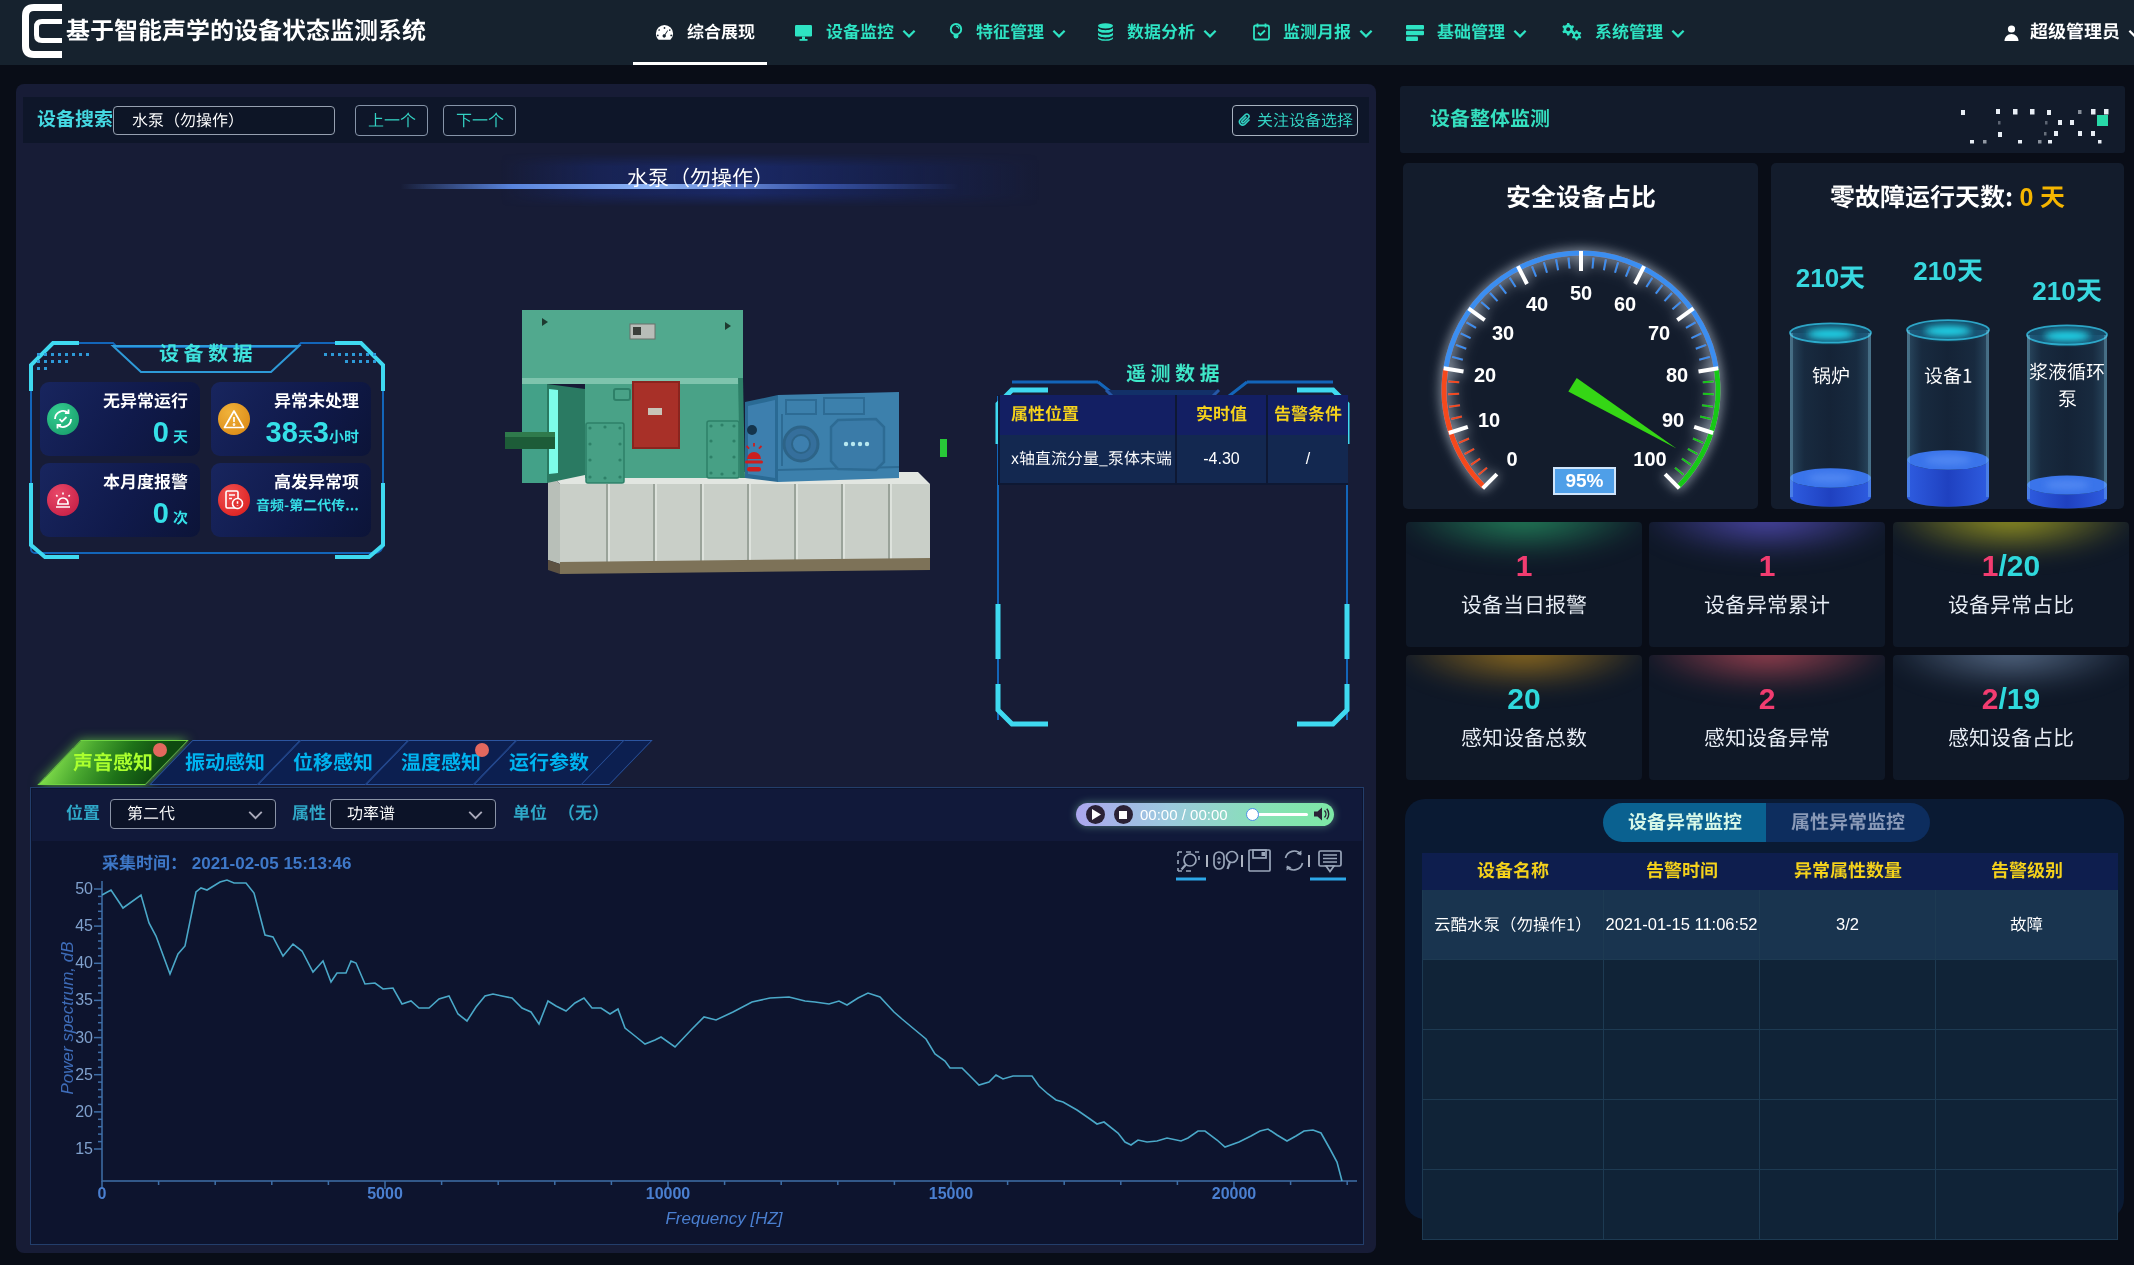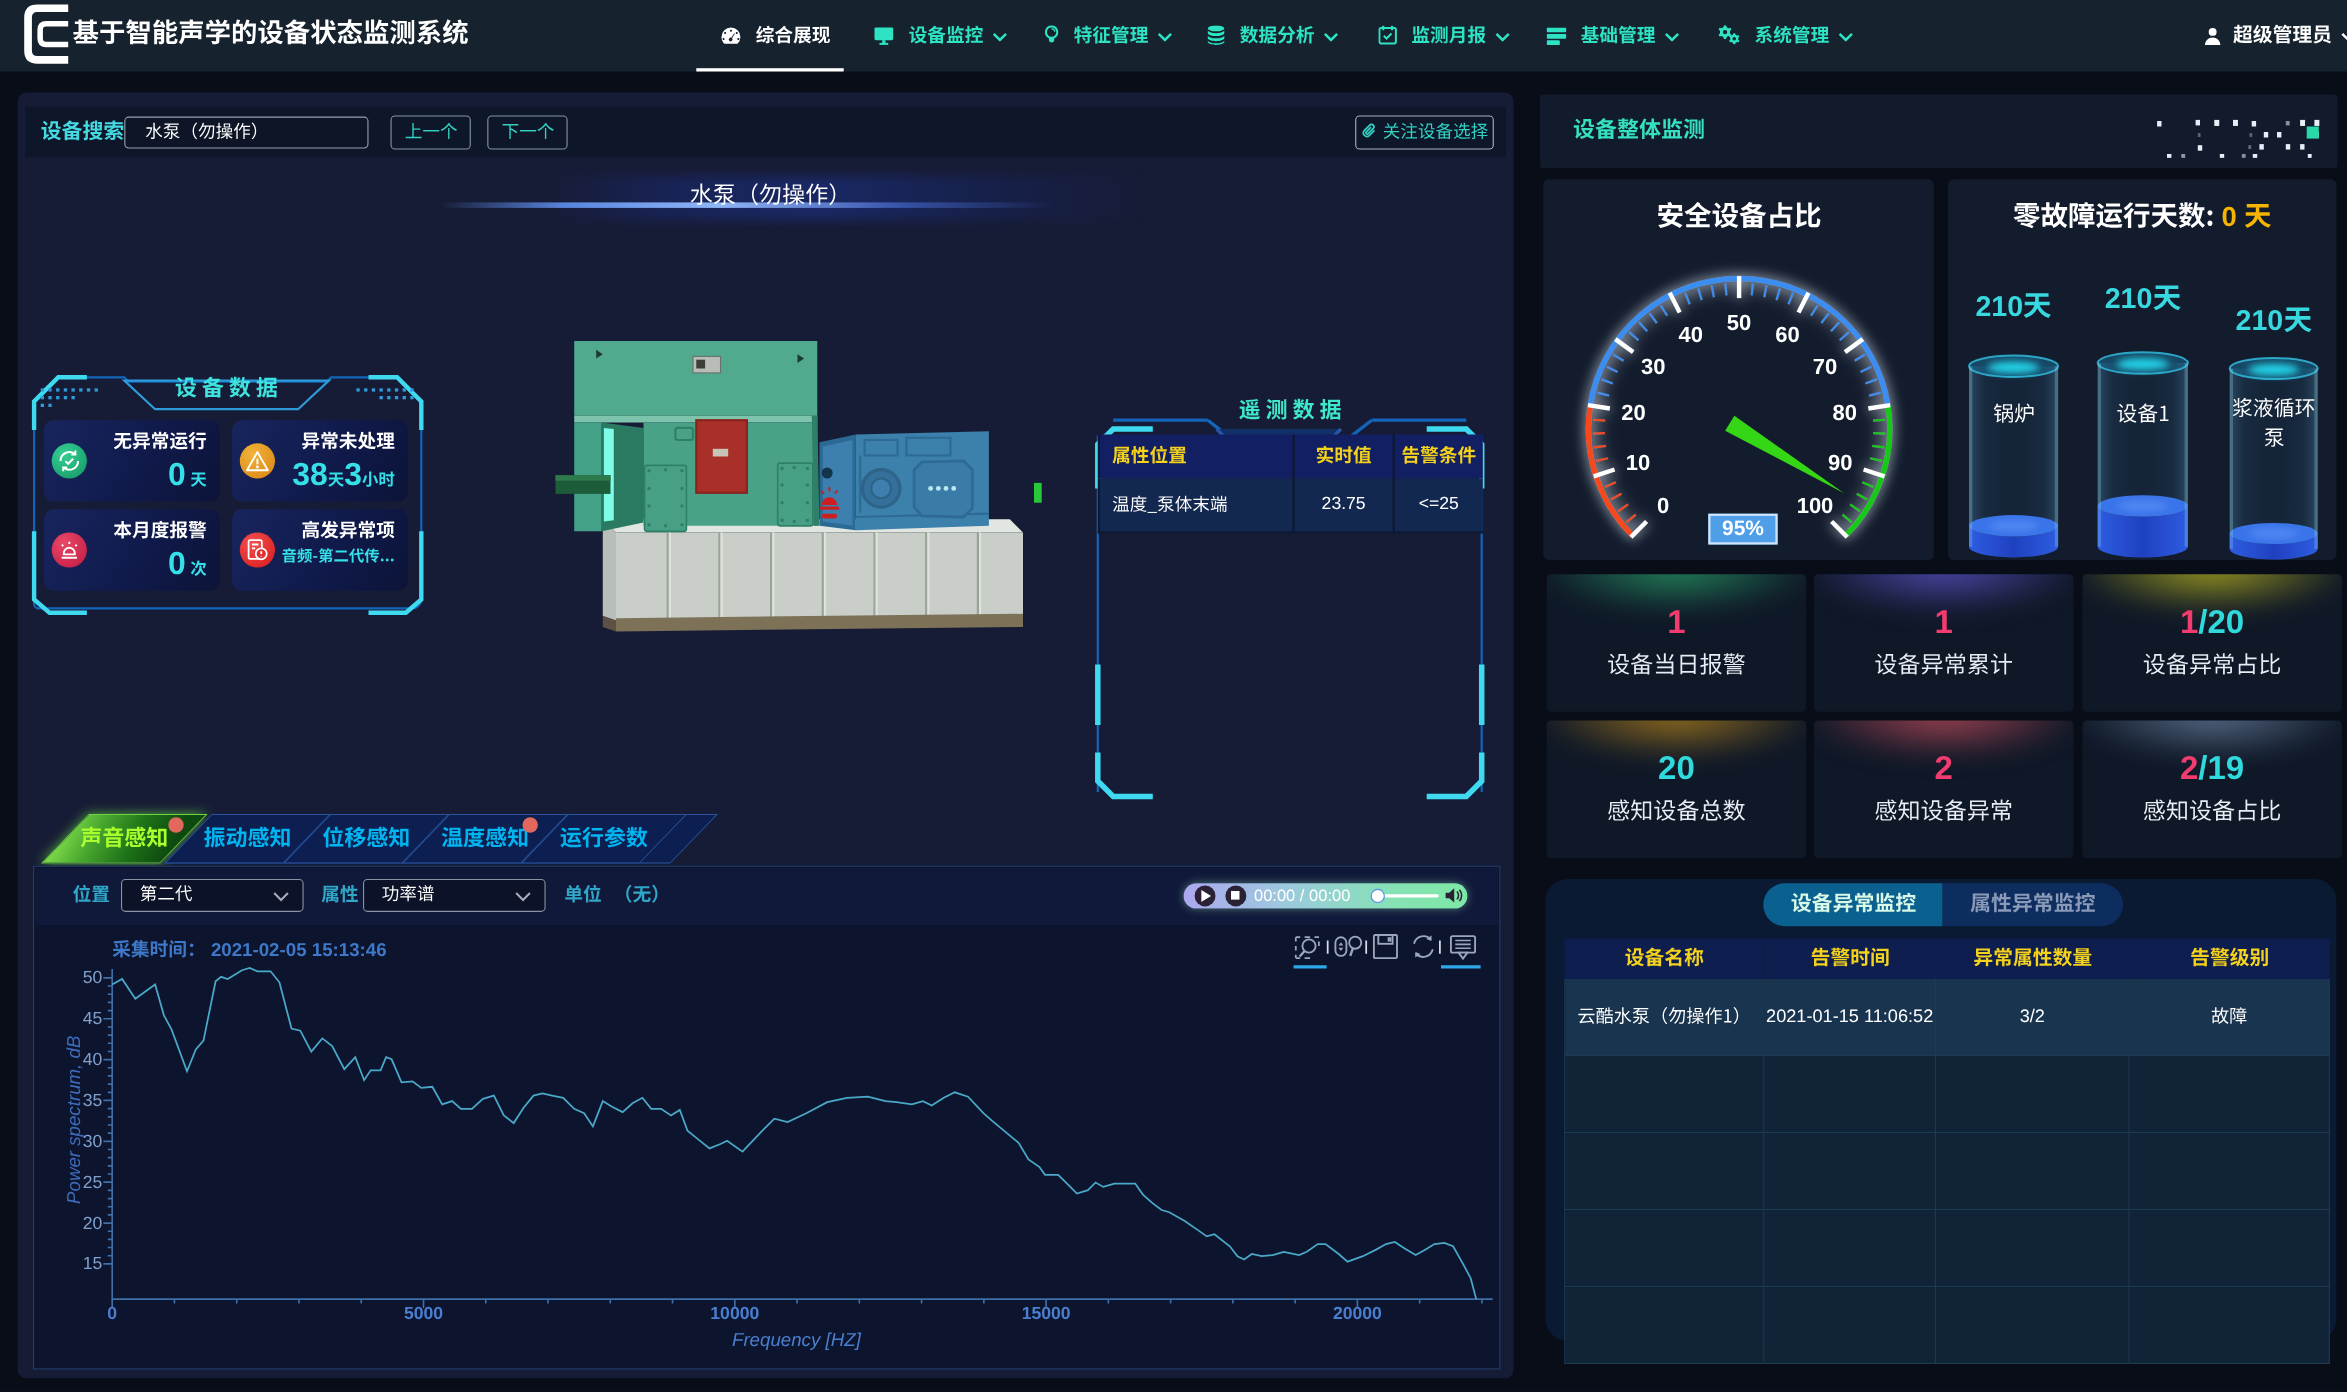--- a/index.html
+++ b/index.html
@@ -724,31 +724,35 @@
                 <use href="#g85" x="2000"></use>
               </svg></th>
             <th><svg class="t" style="width:4.000em" viewBox="0 -880 4000 1000">
                 <use href="#g86"></use>
                 <use href="#g66" x="1000"></use>
                 <use href="#g87" x="2000"></use>
                 <use href="#g88" x="3000"></use>
               </svg></th>
           </tr>
       <tr>
-            <td class="n"><svg class="t" style="width:6.559em" viewBox="0 -880 6559 1000">
-                <use href="#g117"></use>
-                <use href="#g94" x="1000"></use>
-                <use href="#g96" x="2000"></use>
-                <use href="#g37" x="2559"></use>
-                <use href="#g97" x="3559"></use>
-                <use href="#g98" x="4559"></use>
-                <use href="#g99" x="5559"></use>
+            <td class="n"><svg class="t" style="width:10.057em" viewBox="0 -880 10057 1000">
+                <use href="#g89"></use>
+                <use href="#g91" x="498"></use>
+                <use href="#g100" x="1498"></use>
+                <use href="#g101" x="2498"></use>
+                <use href="#g102" x="3498"></use>
+                <use href="#g103" x="4498"></use>
+                <use href="#g96" x="5498"></use>
+                <use href="#g37" x="6057"></use>
+                <use href="#g97" x="7057"></use>
+                <use href="#g98" x="8057"></use>
+                <use href="#g99" x="9057"></use>
               </svg></td>
-            <td class="red">23.75</td>
-            <td>&lt;=25</td>
+            <td class="blue">-4.30</td>
+            <td>/</td>
           </tr>
     </tbody>
       </table>
   </div>
 
   <div id="tabs">
     <div class="ttab" style="left:134px;width:460px"></div>
     <div class="ttab on" style="left:22px">
         <div class="tx"><svg class="t" style="width:4.000em" viewBox="0 -880 4000 1000">
             <use href="#g4"></use>

